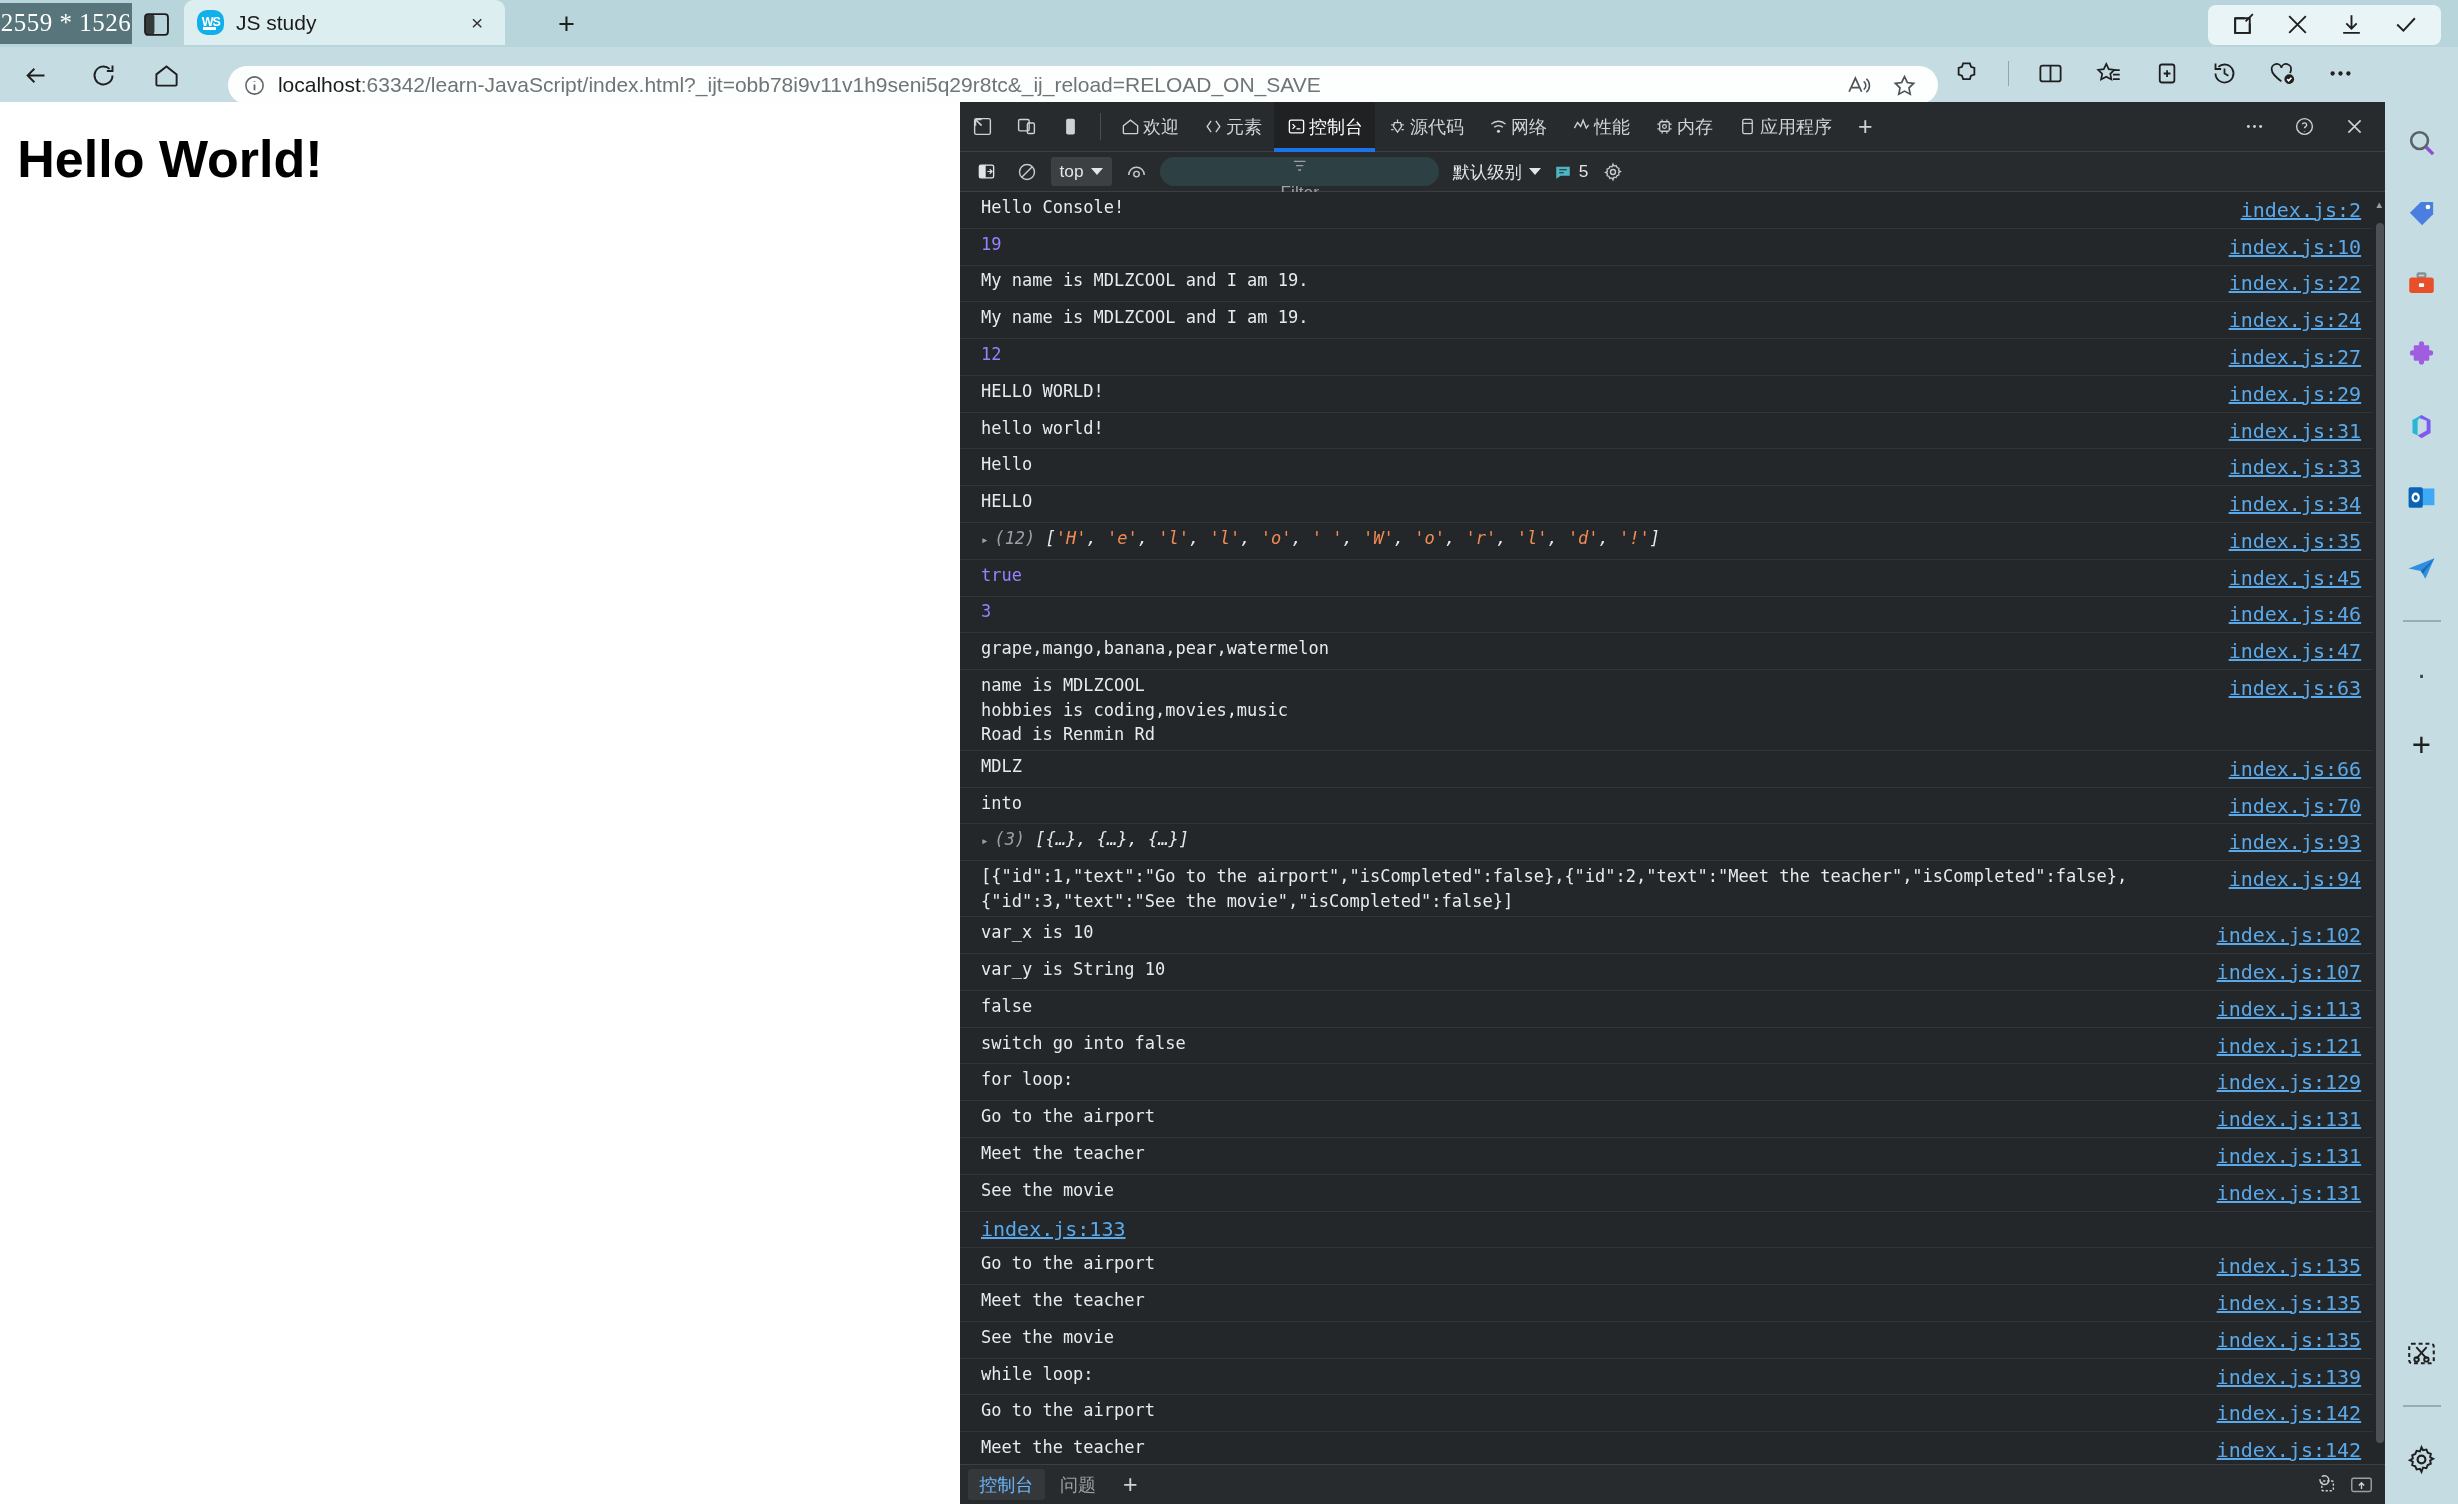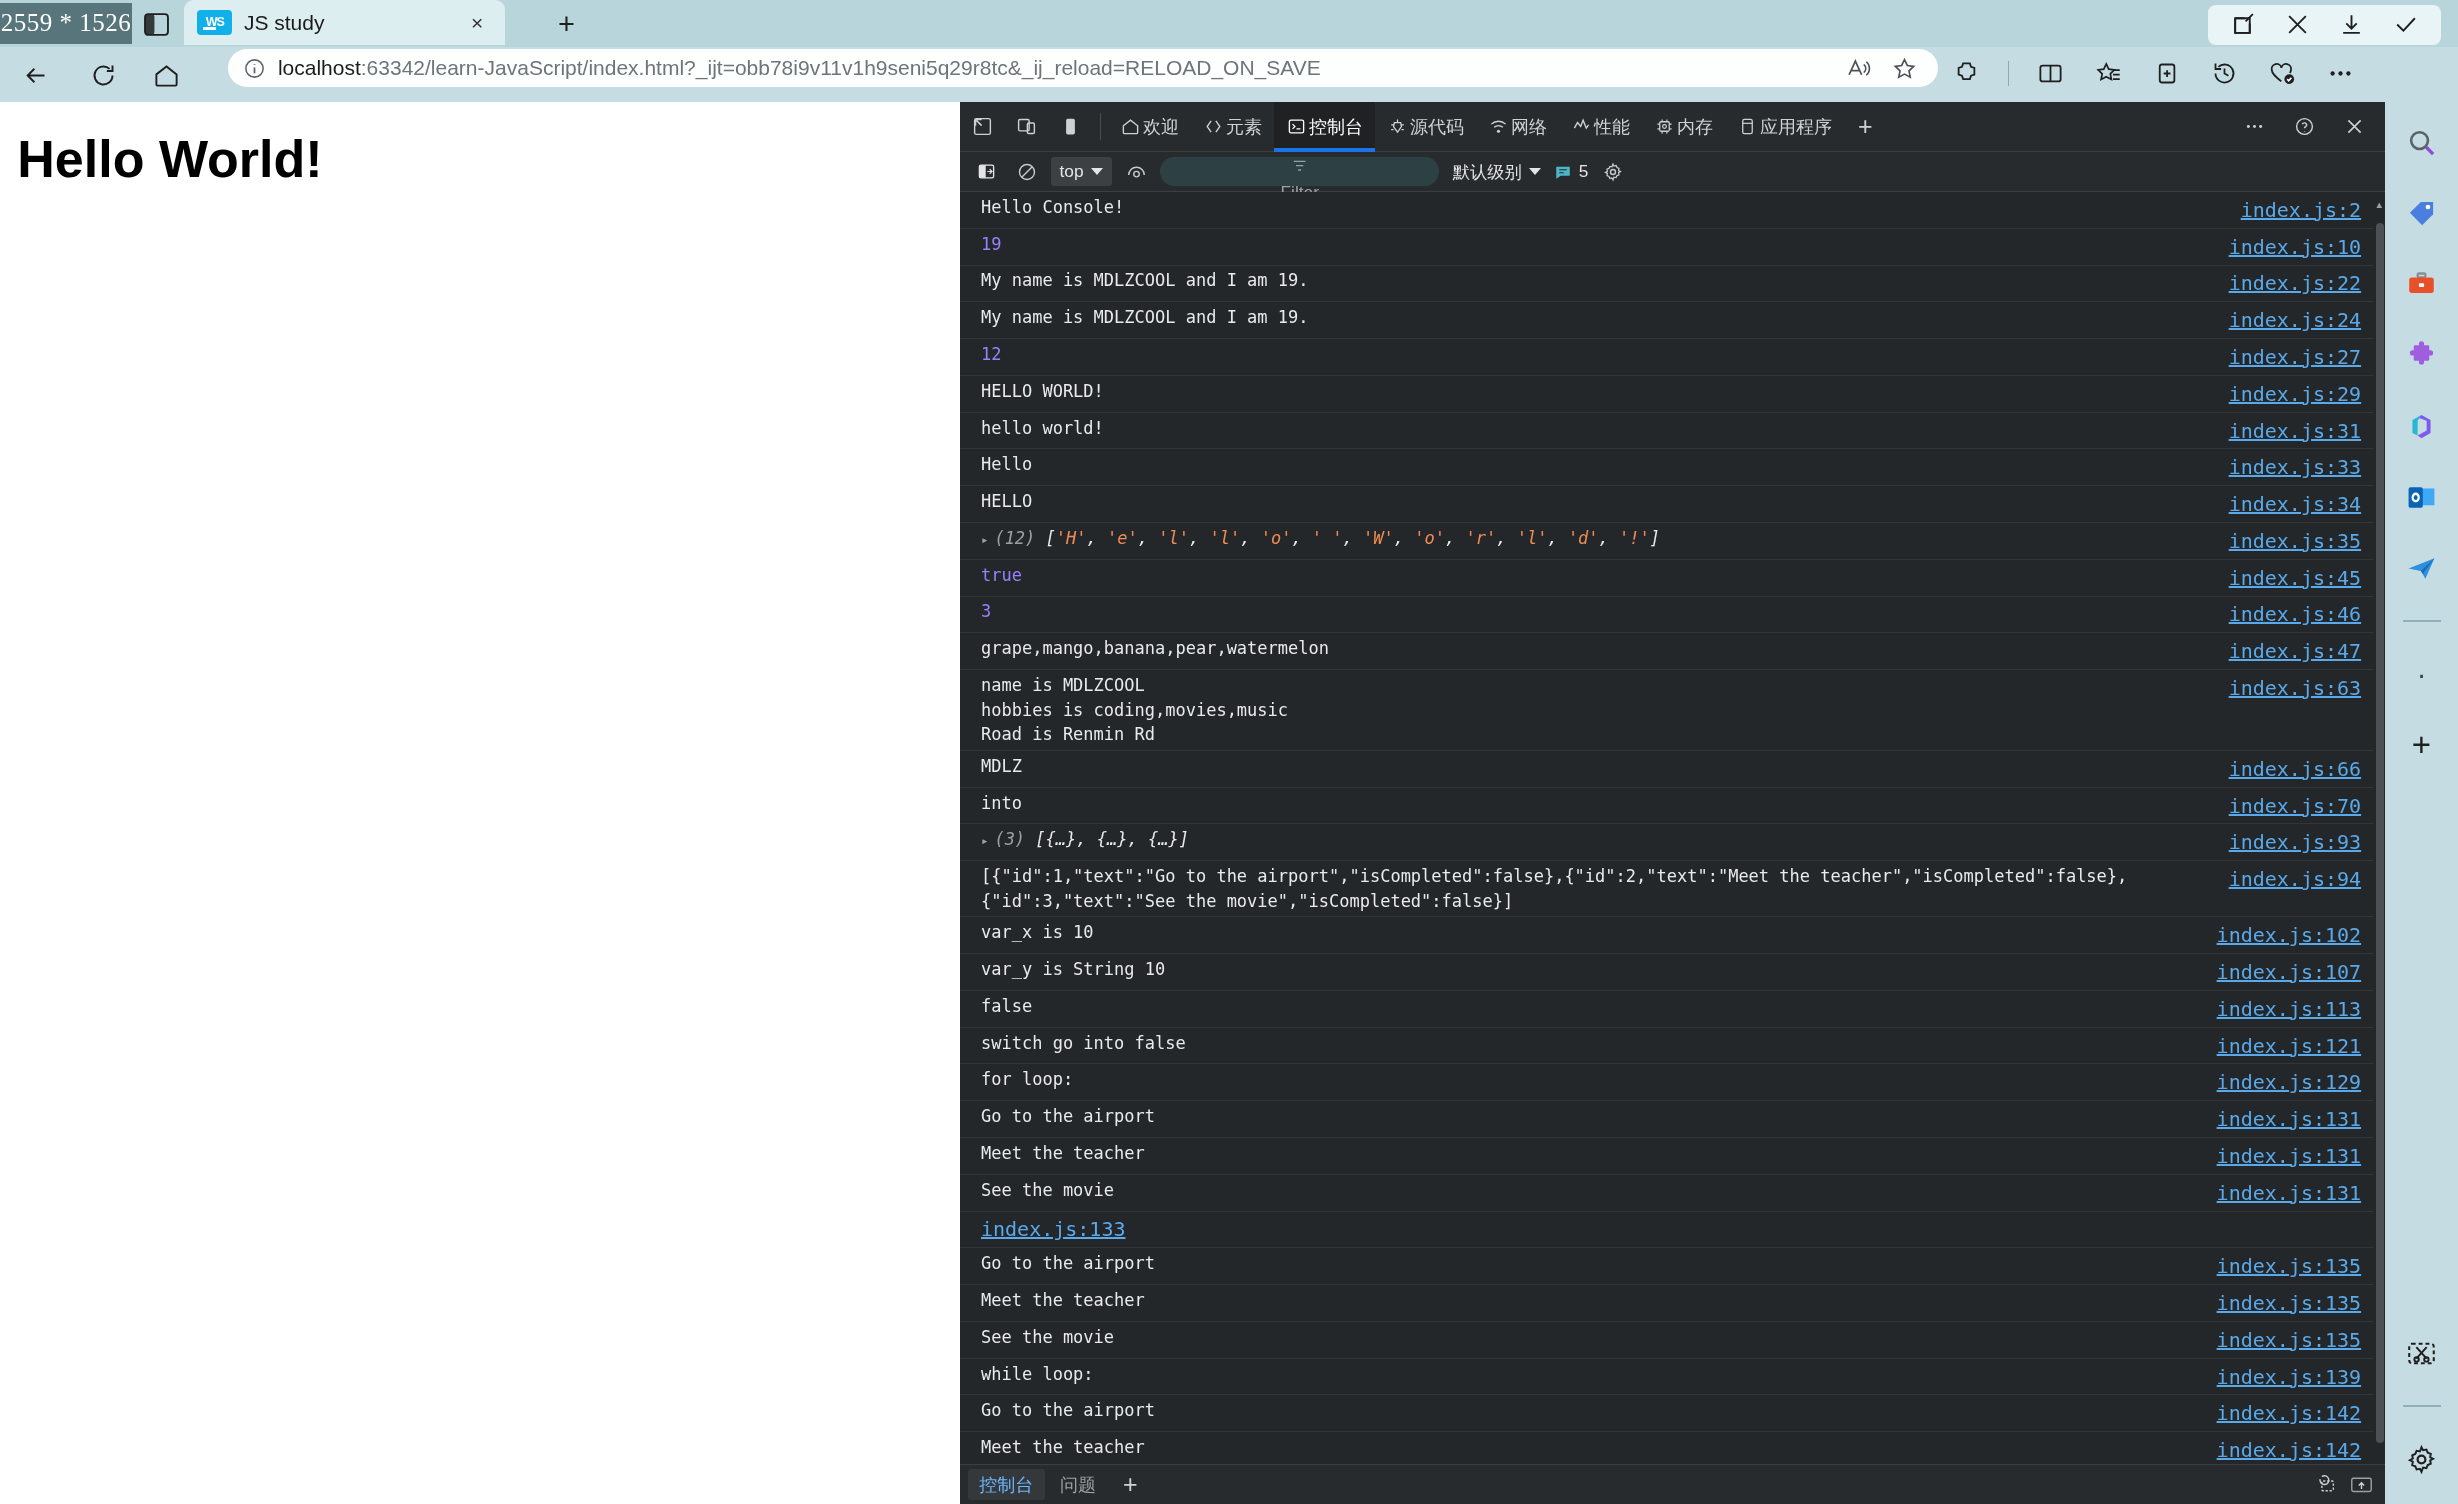--- a/index.html
+++ b/index.html
@@ -23,21 +23,21 @@
   .tabstrip-icon {
     position: absolute; left: 134px; top: 5.8px; width: 44px; height: 37px;
     display: flex; align-items: center; justify-content: center;
   }
   .tab {
     position: absolute; left: 184px; top: 0px; width: 321px; height: 45px;
     background: #ddeef1; border-radius: 9.6px 9.6px 0 0;
     display: flex; align-items: center; padding: 0 13.4px; gap: 11.5px;
   }
   .tab-favicon {
-    width: 35px; height: 25px; background: #12b0e8; border-radius: 4px;
+    width: 27px; height: 25px; background: #12b0e8; border-radius: 10px;
     display: flex; align-items: center; justify-content: center;
     color: #fff; font-size: 11.5px; font-weight: bold; line-height: 1;
     position: relative; overflow: hidden;
   }
   .tab-favicon .ws { font-size: 12.5px; font-weight: 700; letter-spacing: -1px; }
   .tab-favicon .bar { position: absolute; bottom: 4.8px; left: 5.8px; width: 12.5px; height: 2.9px; background: #fff; }
   .tab-title { flex: 1; font-size: 21px; color: #1b1b1b; white-space: nowrap; overflow: hidden; }
   .tab-close { width: 29px; height: 29px; display: flex; align-items: center; justify-content: center;
                font-size: 21px; color: #333; }
   .newtab {
@@ -47,21 +47,21 @@
   .winctrl {
     position: absolute; right: 17.3px; top: 4.8px; height: 40px; background: #e9f4f6;
     border-radius: 7.7px; display: flex; align-items: center; gap: 25px; padding: 0 21px;
   }
   .winctrl .wc { display: flex; align-items: center; justify-content: center; width: 29px; height: 29px; }
 
   
   .navbar { position: absolute; left: 0; top: 47px; width: 2458px; height: 55px; background: #c5dde2; }
   .navbtn { position: absolute; top: 9.6px; width: 37px; height: 37px; display: flex; align-items: center; justify-content: center; }
   .omnibox {
-    position: absolute; left: 228px; top: 2px; width: 1710px; height: 38px;
+    position: absolute; left: 228px; top: 19px; width: 1710px; height: 38px;
     background: #fdfefe; border-radius: 19px; display: flex; align-items: center; padding: 0 15.4px; gap: 11.5px;
   }
   .omni-url { font-size: 21px; color: #6d7578; white-space: nowrap; overflow: hidden; }
   .omni-url b { color: #1b1b1b; font-weight: 400; }
   .omni-right { margin-left: auto; display: flex; align-items: center; gap: 21px; padding-right: 5.8px; }
   .toolicons { position: absolute; left: 1950px; top: 9.6px; display: flex; align-items: center; gap: 25px; }
   .toolicons .ti { width: 33px; height: 33px; display: flex; align-items: center; justify-content: center; }
   .vdiv { width: 1px; height: 25px; background: #8fa7ad; }
 
   

